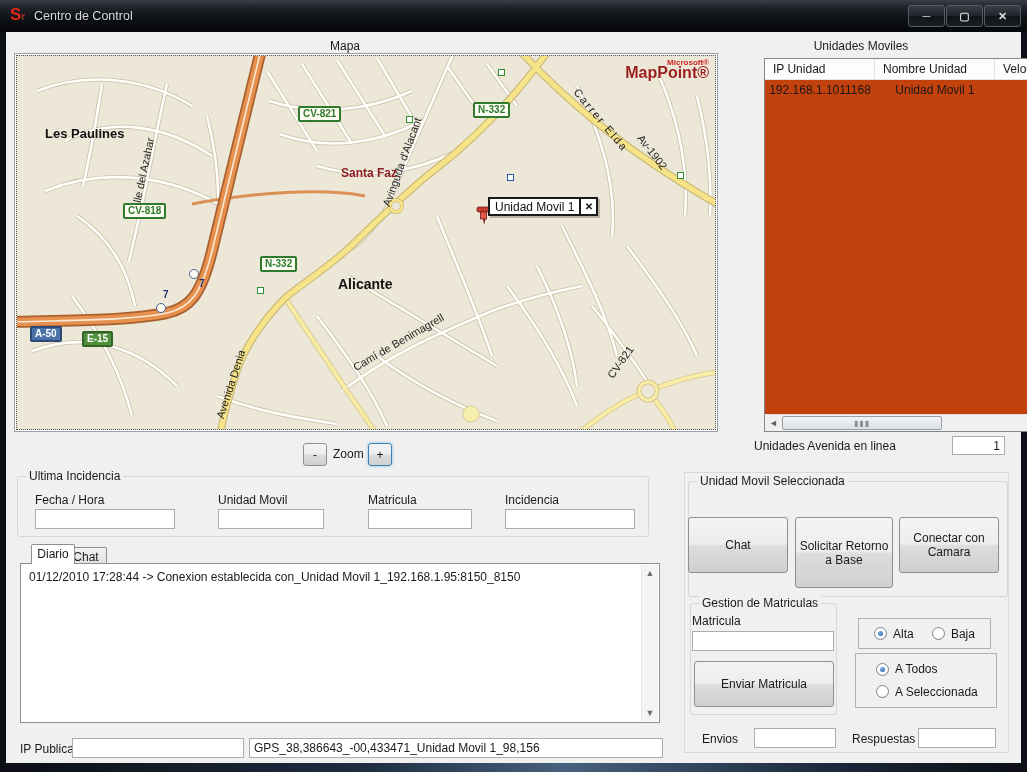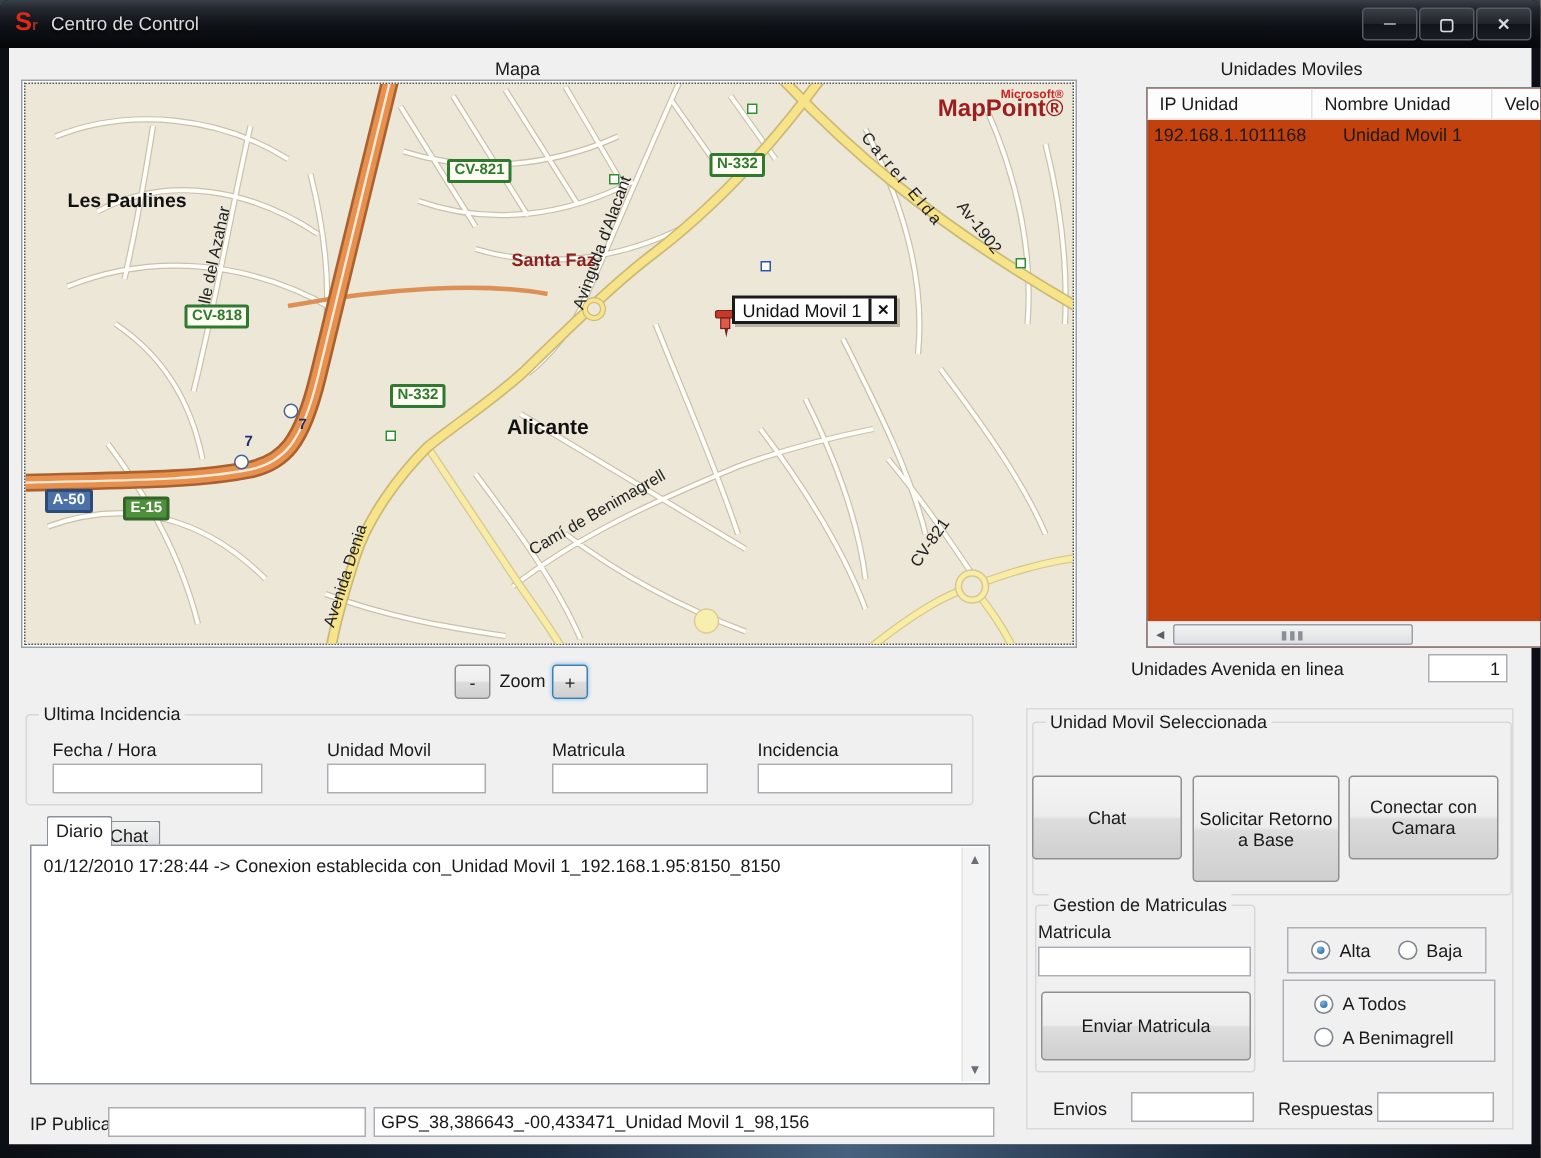--- a/index.html
+++ b/index.html
@@ -246,21 +246,21 @@
       </div>
     </div>
 
     <div class="radio-box" style="left:849px;top:621px;width:142px;height:55px;display:flex;flex-direction:column;justify-content:space-around;padding:4px 0 4px 20px;">
       <div class="radio-item">
         <span class="radio checked"></span>
         <span class="lbl">A Todos</span>
       </div>
       <div class="radio-item">
         <span class="radio"></span>
-        <span class="lbl">A Benimagrell</span>
+        <span class="lbl">A Seleccionada</span>
       </div>
     </div>
 
     <div class="abs lbl" style="left:696px;top:700px;">Envios</div>
     <input class="abs tb" style="left: 748px; top: 696px; width: 82px; height: 20px;" readonly="" value="">
     <div class="abs lbl" style="left:846px;top:700px;">Respuestas</div>
     <input class="abs tb" style="left: 912px; top: 696px; width: 78px; height: 20px;" readonly="" value="">
 
   </div>
 

